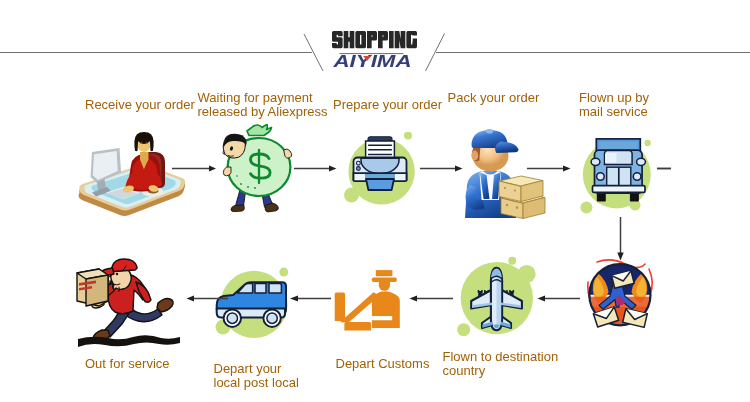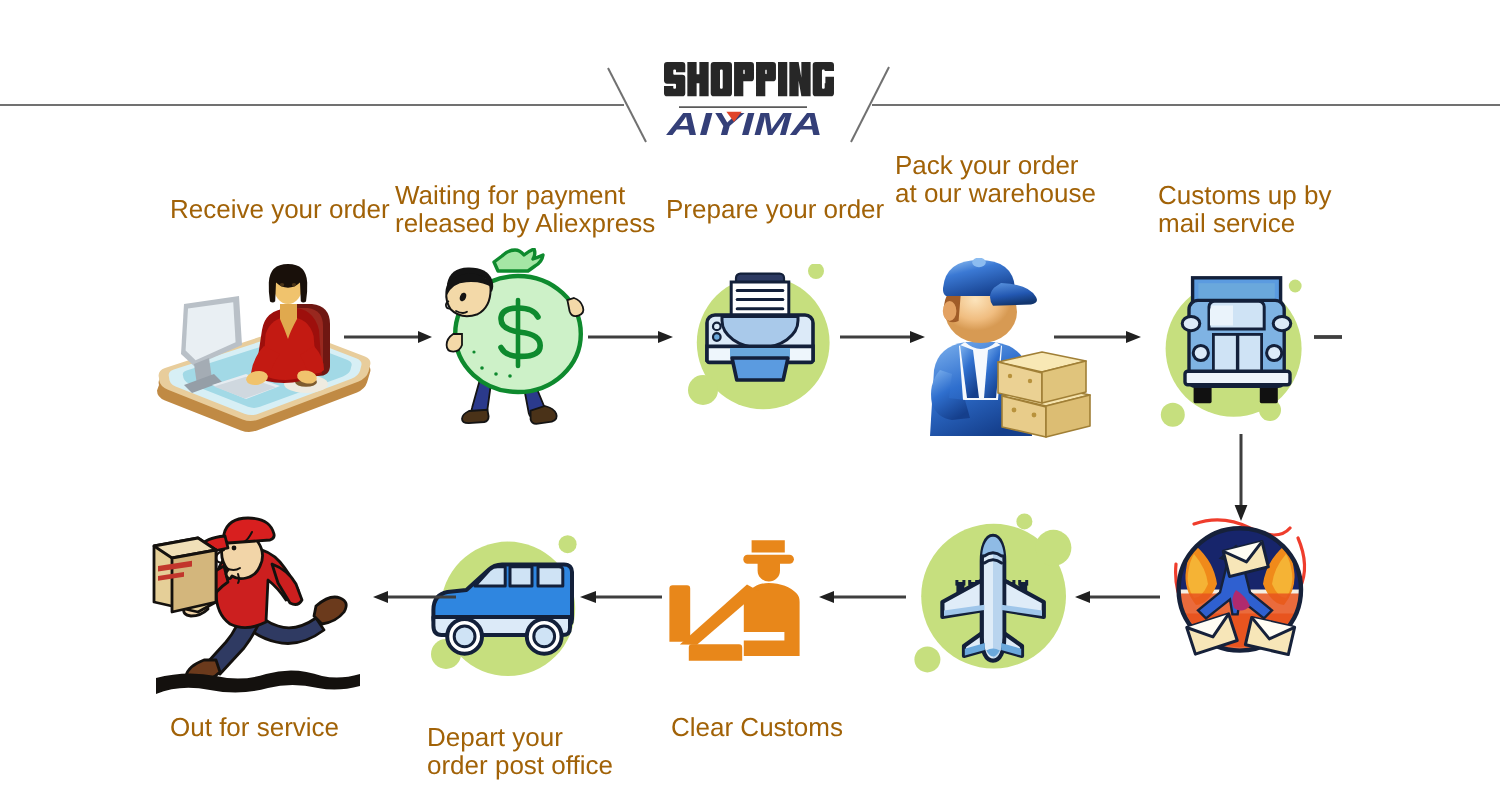--- a/index.html
+++ b/index.html
@@ -37,26 +37,27 @@
 
     <svg style="position:absolute;left:330px;top:52px" width="90" height="22" viewBox="0 0 90 22">
       <text x="3.5" y="15.4" font-family="Liberation Sans, sans-serif" font-size="16" font-weight="bold" font-style="italic" fill="#343f78" textLength="78" lengthAdjust="spacingAndGlyphs">AIYIMA</text>
       <path d="M33.2 3.9 L40.8 3.9 L37 9 Z" fill="#e0442a"></path>
     </svg>
   </div>
 
   <div class="lbl" style="left:85px;top:98px">Receive your order</div>
   <div class="lbl" style="left:333px;top:98px">Prepare your order</div>
   <div class="lbl" style="left:197.5px;top:91px"><span>Waiting for payment</span><br><span>released by Aliexpress</span></div>
-  <div class="lbl" style="left:447.5px;top:76px"><span>Pack your order</span><br><span>at our warehouse</span></div>
-  <div class="lbl" style="left:579px;top:91px"><span>Customs up by</span><br><span>mail service</span></div>
+  <div class="lbl" style="left:447.5px;top:91px"><span>Pack your order</span><br></div>
+  <div class="lbl" style="left:579px;top:91px"><span>Flown up by</span><br><span>mail service</span></div>
 
   <div class="lbl" style="left:85px;top:357px">Out for service</div>
-  <div class="lbl" style="left:213.5px;top:362px"><span>Depart your</span><br><span>order post office</span></div>
-  <div class="lbl" style="left:335.5px;top:357px">Clear Customs</div>
+  <div class="lbl" style="left:213.5px;top:362px"><span>Depart your</span><br><span>local post local</span></div>
+  <div class="lbl" style="left:335.5px;top:357px">Depart Customs</div>
+  <div class="lbl" style="left:442.5px;top:350px"><span>Flown to destination</span><br><span>country</span></div>
 
   <svg class="icon" style="left:76px;top:128px" width="112" height="88" viewBox="0 0 112 88">
     <g transform="translate(0,16)">
       <path d="M3.5 48.5 q-1 -3.5 3 -5 l58 -19 q4 -1.3 8 0.2 l34 13 q3.5 1.5 2.5 4.5 l-1.5 5 q-1 3.2 -5 5 l-50 19 q-4 1.5 -8 0 l-38 -15 q-4 -1.6 -4 -5z" fill="#c08a44"></path>
       <path d="M3.5 45 q-1 -3.5 3 -5 l58 -19 q4 -1.3 8 0.2 l34 13 q3.5 1.5 2.5 4.5 l-0.7 3 q-1 3.2 -5 5 l-50 19 q-4 1.5 -8 0 l-37.3 -14.8 q-4 -1.6 -4.5 -5z" fill="#e8cd9c"></path>
       <path d="M8.5 44.5 q-0.8 -2.6 2.4 -3.7 l54 -17.5 q3.5 -1.1 7 0.2 l30.5 11.8 q3 1.3 2.2 3.7 l-0.6 2.4 q-0.8 2.6 -4.3 4 l-46.5 17.5 q-3.5 1.3 -7 0 l-34.4 -13.6 q-3.3 -1.3 -3.3 -4.8z" fill="#d7eff5"></path>
       <path d="M15.5 43.8 q-0.6 -1.8 1.8 -2.6 l48.5 -15.4 q3 -1 6 0.2 l26 10 q2.6 1.1 1.9 3 l-0.5 2 q-0.7 2 -3.7 3.2 l-41.5 15.2 q-3 1.1 -6 0 l-29.5 -11.6 q-2.8 -1.1 -3 -4z" fill="#a2d9e6"></path>
     </g>
     <g transform="translate(-1,3)">
       <path d="M17 21 l-1.5 25 l6.5 6 l24 -10.5 l-1.5 -24.5z" fill="#b9c0c7"></path>

